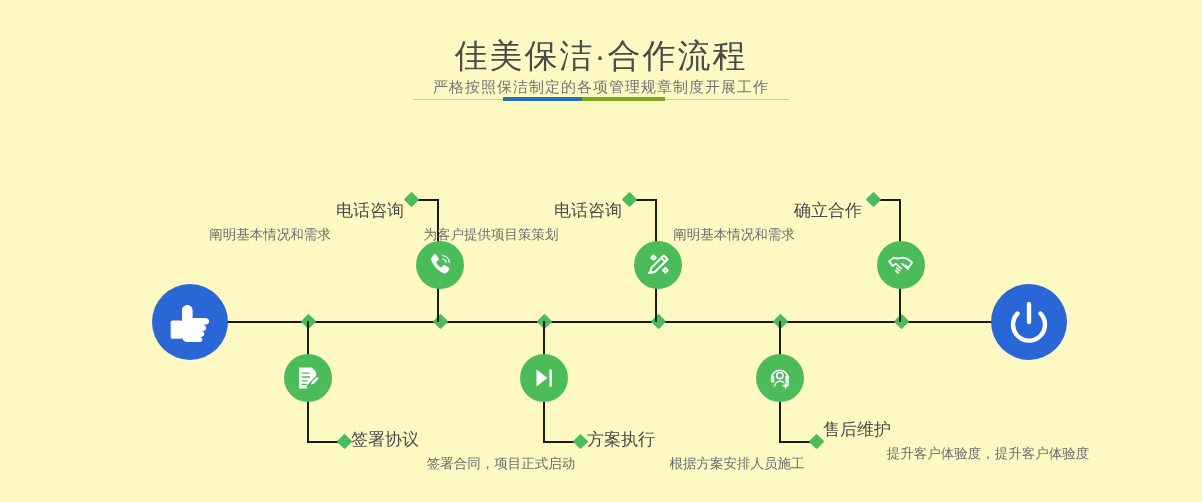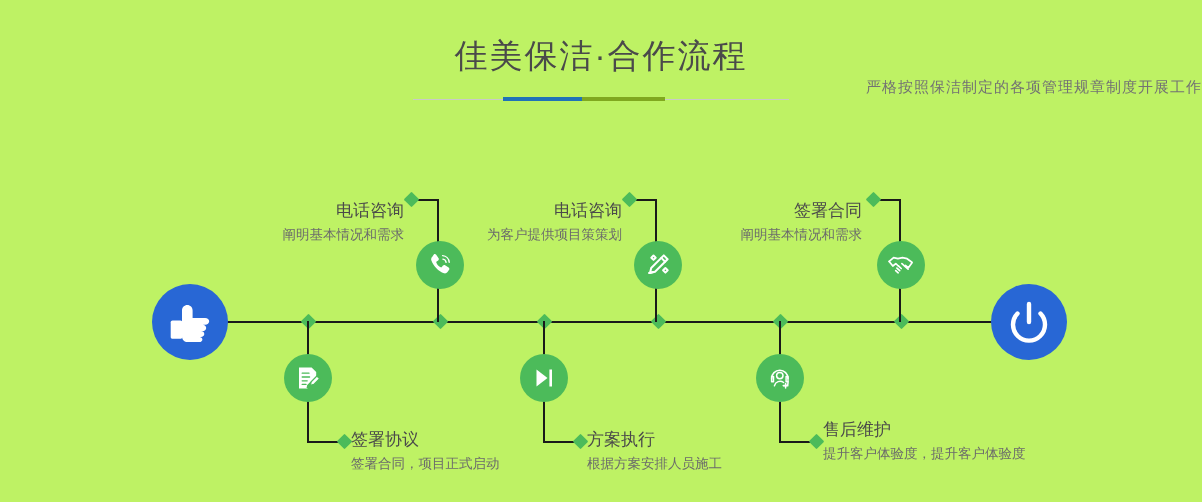--- a/index.html
+++ b/index.html
@@ -7,21 +7,21 @@
     padding: 0;
     background: #ffffff;
   }
   body {
     font-family: "Liberation Sans", "DejaVu Sans", sans-serif;
   }
   #stage {
     position: relative;
     width: 1202px;
     height: 502px;
-    background: #bef264;
+    background: #fef9c3;
     overflow: hidden;
   }
 
   
   .hdr {
     position: absolute;
     left: 0;
     top: 34px;
     width: 1202px;
     text-align: center;
@@ -56,21 +56,21 @@
     top: -2px;
     width: 83px;
     height: 4px;
     background: #80a81f;
   }
   .hdr-sub {
     position: absolute;
     left: 0;
     top: 75px;
     width: 1202px;
-    text-align: right;
+    text-align: center;
     font-size: 15px;
     color: #737373;
     letter-spacing: 1px;
     line-height: 24px;
   }
 
   
   .axis {
     position: absolute;
     left: 190px;
@@ -126,20 +126,21 @@
   .lbl-title {
     font-size: 17px;
     color: #4a4a4a;
     line-height: 22px;
   }
   .lbl-desc {
     font-size: 13.5px;
     color: #6b6b6b;
     line-height: 20px;
     margin-top: 3px;
+    text-align: center;
   }
   .lbl.right-align { text-align: right; margin-top: 12px; }
   .lbl.left-align  { text-align: left; }
 </style>
 </head>
 <body>
 
 <div id="stage">
 
   <div class="hdr">
@@ -268,21 +269,21 @@
           <path d="M3.2 11.4l3.6 4.6 3.0-2.4 2.6 2.4"></path>
           <path d="M26.0 12.8l-3.6 4.9-3.0-2.2"></path>
           <path d="M12.4 15.9l2.8 2.6"></path>
           <path d="M10.9 18.1l2.8 2.6"></path>
           <path d="M9.7 20.6l2.5 2.2"></path>
           <path d="M15.9 13.6l3.6 3.2 2.6 2.4"></path>
         </g>
       </svg>
     </div>
     <div class="lbl right-align" style="left:606px; top:188px; width:256px;">
-      <div class="lbl-title">签署合同</div>
+      <div class="lbl-title">确立合作</div>
       <div class="lbl-desc">阐明基本情况和需求</div>
     </div>
   </div>
 
   <div class="node">
     <div class="vline" style="left:779px; top:321px; height:121px;"></div>
     <div class="hline" style="left:779px; top:441px; width:36px;"></div>
     <div class="diamond" style="left:811px; top:436px;"></div>
     <div class="icon-circle" style="left:756px; top:354px;">
       <svg width="28" height="28" viewBox="0 0 28 28">

